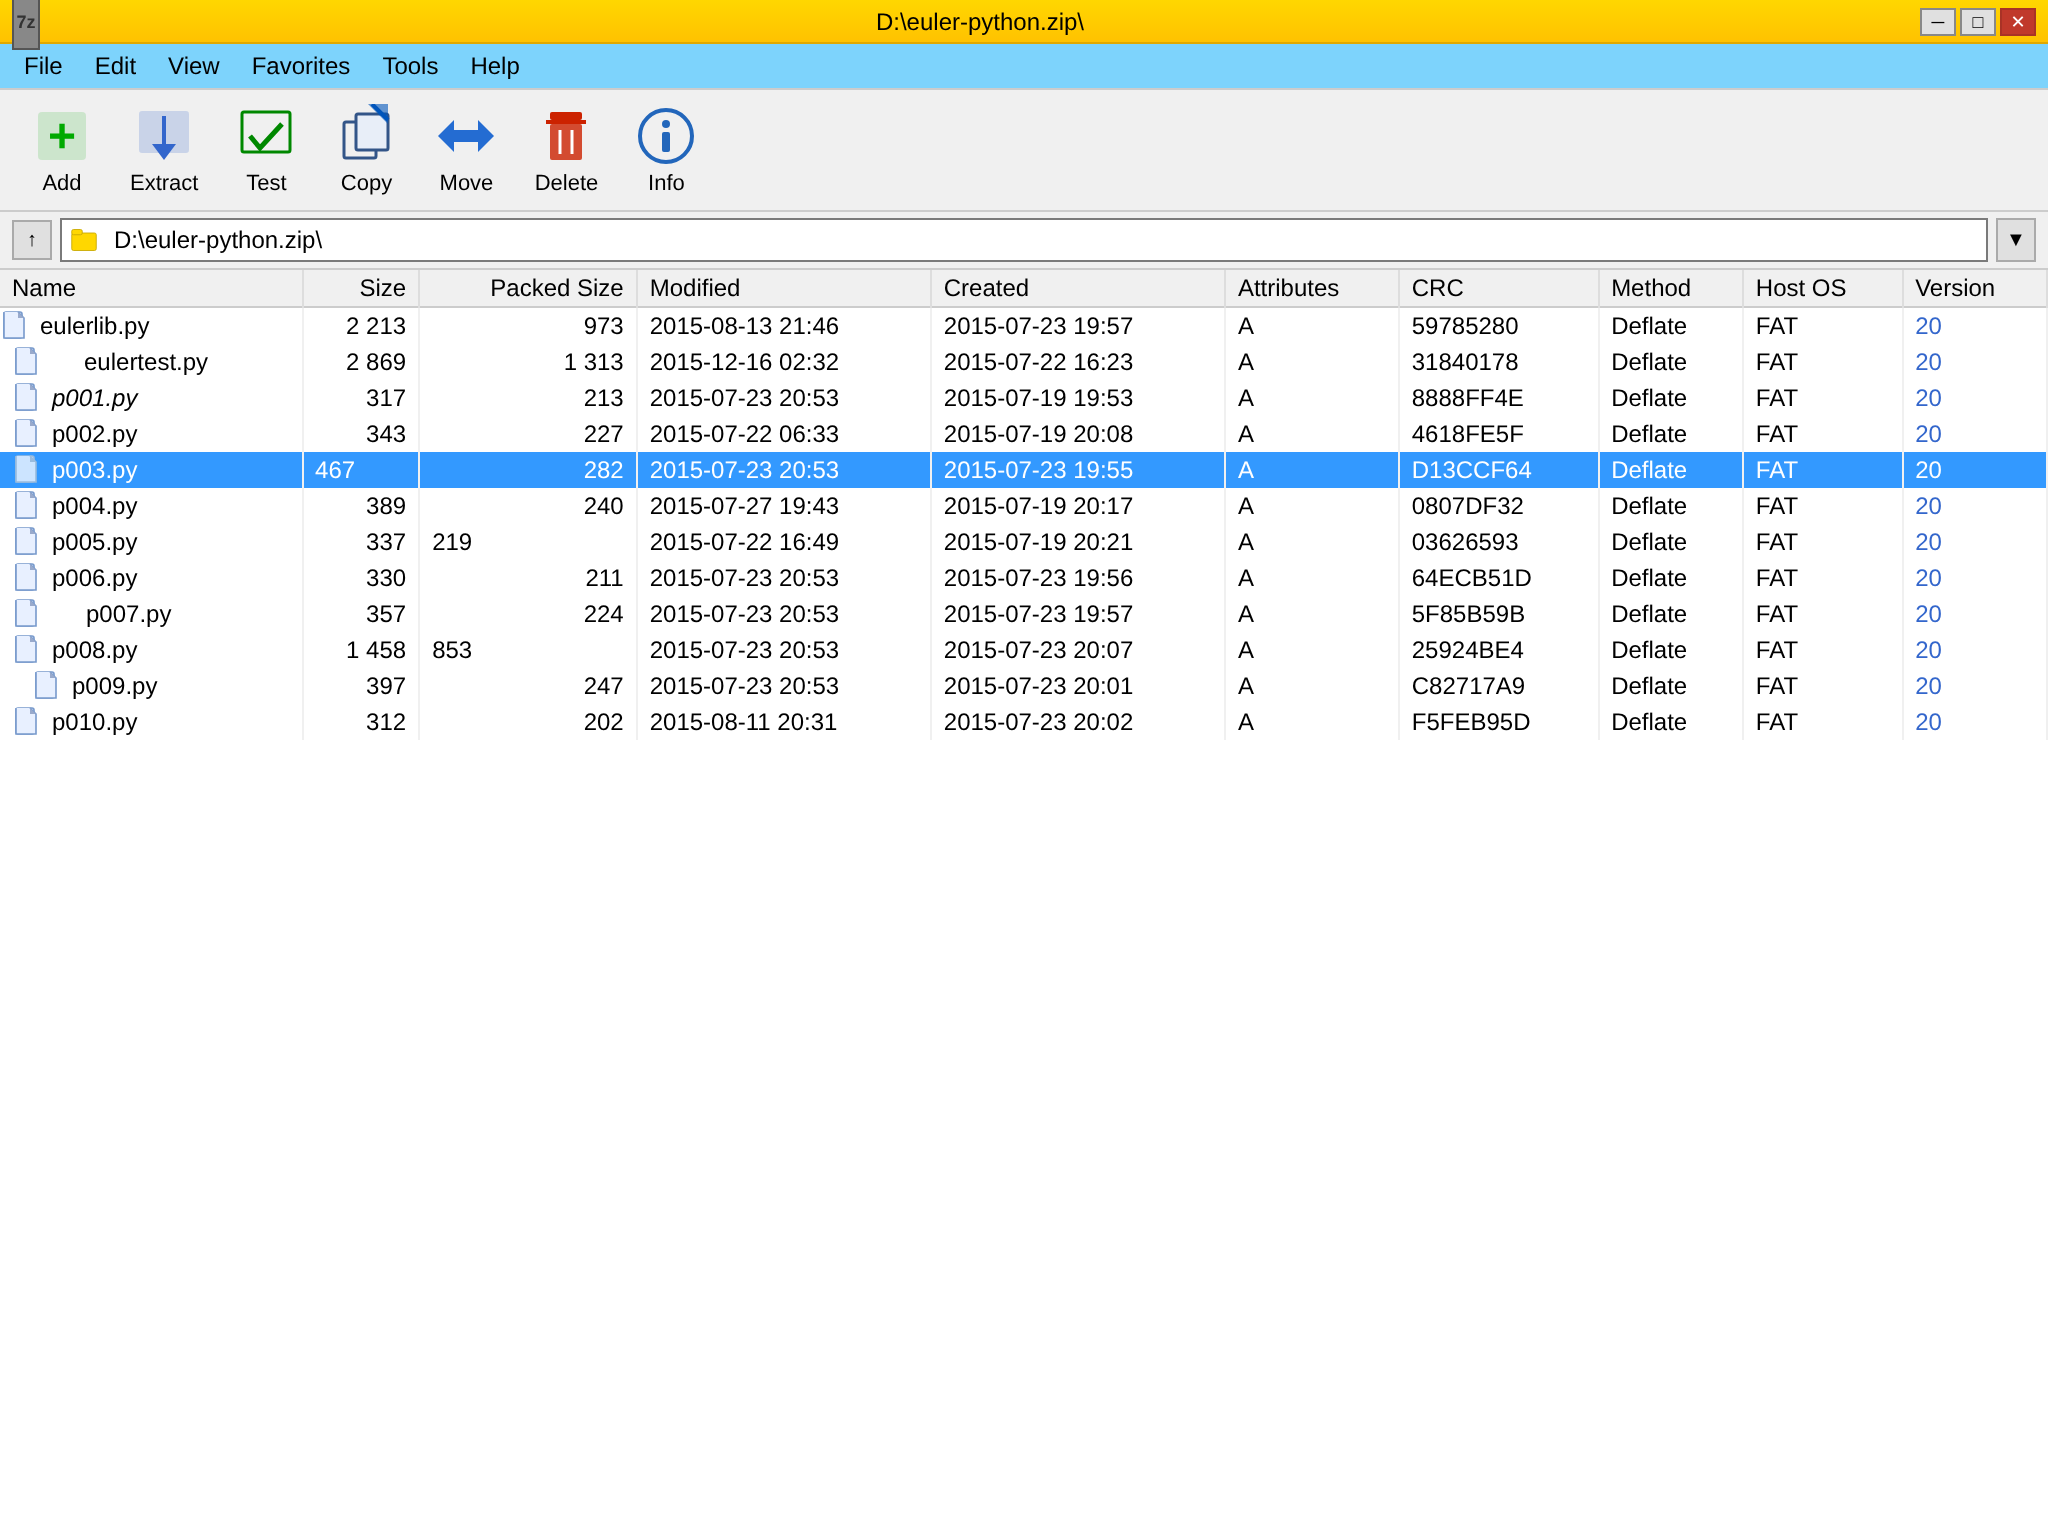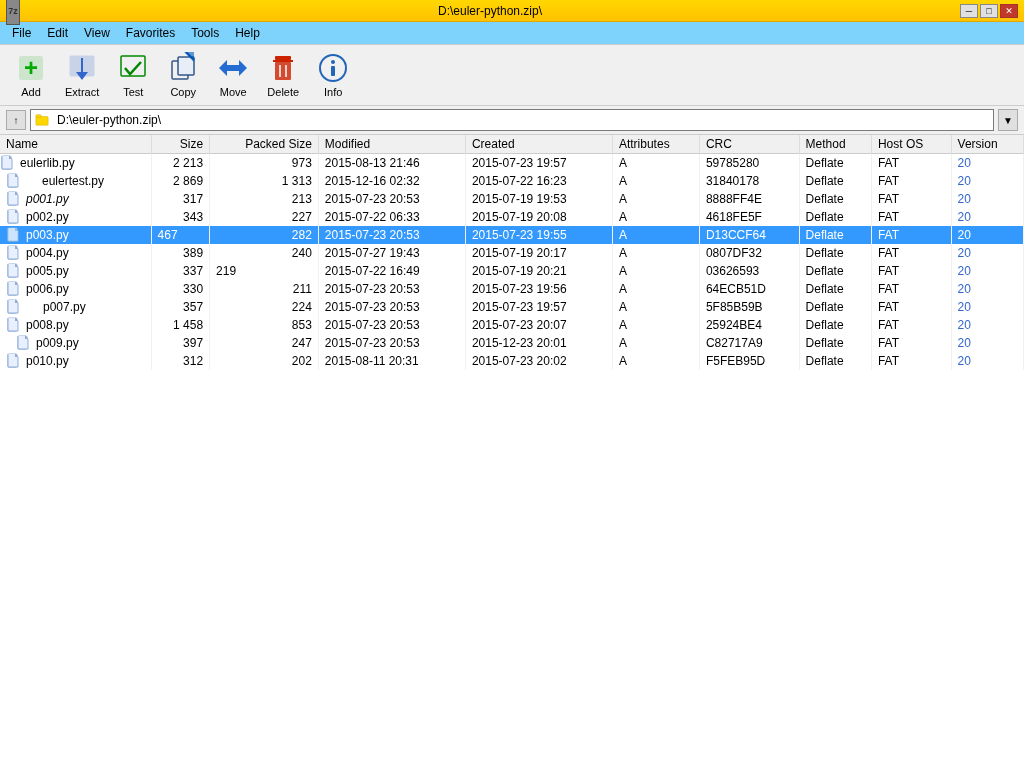--- a/index.html
+++ b/index.html
@@ -390,42 +390,42 @@
           <tr>
       <td style="display:flex;align-items:center;gap:4px;padding:1px 6px;">
         <svg width="16" height="16" viewBox="0 0 16 16">
       <rect x="2" y="1" width="9" height="13" rx="1" fill="#e8f0ff" stroke="#7799cc" stroke-width="0.8"></rect>
       <polyline points="9,1 12,4 12,14 2,14 2,1" fill="#e8f0ff" stroke="#7799cc" stroke-width="0.8"></polyline>
       <polygon points="9,1 12,4 9,4" fill="#99aacc"></polygon>
     </svg>
         <span>p008.py</span>
       </td>
       <td style="text-align:right;">1 458</td>
-      <td style="text-align:right;margin-top:12px;">853</td>
+      <td style="text-align:left;margin-top:12px;">853</td>
       <td>2015-07-23 20:53</td>
       <td>2015-07-23 20:07</td>
       <td>A</td>
       <td>25924BE4</td>
       <td>Deflate</td>
       <td>FAT</td>
       <td style="color:#3366cc;">20</td>
     </tr>
           <tr>
       <td style="display:flex;align-items:center;gap:4px;padding:1px 16px;">
         <svg width="16" height="16" viewBox="0 0 16 16">
       <rect x="2" y="1" width="9" height="13" rx="1" fill="#e8f0ff" stroke="#7799cc" stroke-width="0.8"></rect>
       <polyline points="9,1 12,4 12,14 2,14 2,1" fill="#e8f0ff" stroke="#7799cc" stroke-width="0.8"></polyline>
       <polygon points="9,1 12,4 9,4" fill="#99aacc"></polygon>
     </svg>
         <span>p009.py</span>
       </td>
       <td style="text-align:right;">397</td>
       <td style="text-align:right;">247</td>
       <td>2015-07-23 20:53</td>
-      <td>2015-12-23 20:01</td>
+      <td>2015-07-23 20:01</td>
       <td>A</td>
       <td>C82717A9</td>
       <td>Deflate</td>
       <td>FAT</td>
       <td style="color:#3366cc;">20</td>
     </tr>
           <tr>
       <td style="display:flex;align-items:center;gap:4px;padding:1px 6px;">
         <svg width="16" height="16" viewBox="0 0 16 16">
       <rect x="2" y="1" width="9" height="13" rx="1" fill="#e8f0ff" stroke="#7799cc" stroke-width="0.8"></rect>

